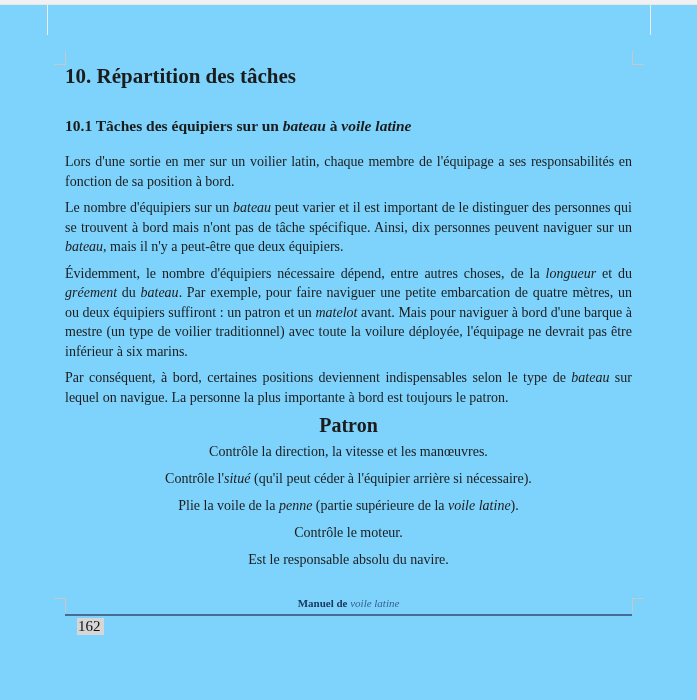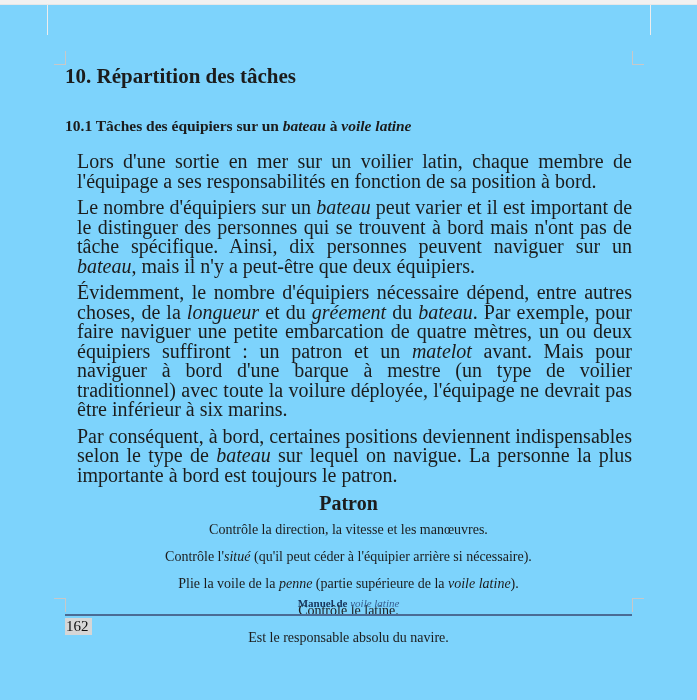--- a/index.html
+++ b/index.html
@@ -54,24 +54,24 @@
     font-weight: bold;
     margin: 8px 0 0 0;
   }
   .content h2 {
     font-size: 15.5px;
     line-height: 20px;
     font-weight: bold;
     margin: 26px 0 16px 0;
   }
   .body-par {
-    font-size: 20px;
+    font-size: 14px;
     line-height: 19.5px;
     text-align: justify;
-    margin: 7px 0 0 12px;
+    margin: 7px 0 0 0;
   }
   .body-par.first { margin-top: 9px; }
   .role-head {
     font-size: 20px;
     line-height: 20px;
     font-weight: bold;
     text-align: center;
     margin: 8px 0 0 0;
   }
   .role-line {
@@ -86,21 +86,21 @@
   .footer-rule {
     position: absolute;
     left: 65px;
     top: 614px;
     width: 567px;
     height: 2px;
     background: var(--footer_rule);
   }
   .page-num {
     position: absolute;
-    left: 65px;
+    left: 77px;
     top: 618px;
     font-size: 15px;
     line-height: 17px;
     color: #111111;
     background: var(--field_shading);
     padding: 0 3px 0 1px;
   }
   .footer-title {
     position: absolute;
     left: 65px;
@@ -134,21 +134,21 @@
     <p class="body-par first"><span>Lors d'une sortie en mer sur un voilier latin, chaque membre de l'équipage a ses responsabilités en fonction de sa position à bord.</span></p>
     <p class="body-par"><span>Le nombre d'équipiers sur un </span><span class="run-i">bateau</span><span> peut varier et il est important de le distinguer des personnes qui se trouvent à bord mais n'ont pas de tâche spécifique. Ainsi, dix personnes peuvent naviguer sur un </span><span class="run-i">bateau</span><span>, mais il n'y a peut-être que deux équipiers.</span></p>
     <p class="body-par"><span>Évidemment, le nombre d'équipiers nécessaire dépend, entre autres choses, de la </span><span class="run-i">longueur</span><span> et du </span><span class="run-i">gréement</span><span> du </span><span class="run-i">bateau</span><span>. Par exemple, pour faire naviguer une petite embarcation de quatre mètres, un ou deux équipiers suffiront : un patron et un </span><span class="run-i">matelot</span><span> avant. Mais pour naviguer à bord d'une barque à mestre (un type de voilier traditionnel) avec toute la voilure déployée, l'équipage ne devrait pas être inférieur à six marins.</span></p>
     <p class="body-par"><span>Par conséquent, à bord, certaines positions deviennent indispensables selon le type de </span><span class="run-i">bateau</span><span> sur lequel on navigue. La personne la plus importante à bord est toujours le patron.</span></p>
 
     <p class="role-head">Patron</p>
 
     <p class="role-line"><span>Contrôle la direction, la vitesse et les manœuvres.</span></p>
     <p class="role-line"><span>Contrôle l'</span><span class="run-i">situé</span><span> (qu'il peut céder à l'équipier arrière si nécessaire).</span></p>
     <p class="role-line"><span>Plie la voile de la </span><span class="run-i">penne</span><span> (partie supérieure de la </span><span class="run-i">voile latine</span><span>).</span></p>
-    <p class="role-line"><span>Contrôle le latine.</span></p>
+    <p class="role-line"><span>Contrôle le moteur.</span></p>
     <p class="role-line"><span>Est le responsable absolu du navire.</span></p>
   </div>
 
   <div class="footer-rule"></div>
   <span class="page-num">162</span>
   <div class="footer-title"><span class="run-b">Manuel de </span><span class="run-i">voile latine</span></div>
 
 </div>
 
 </body></html>

